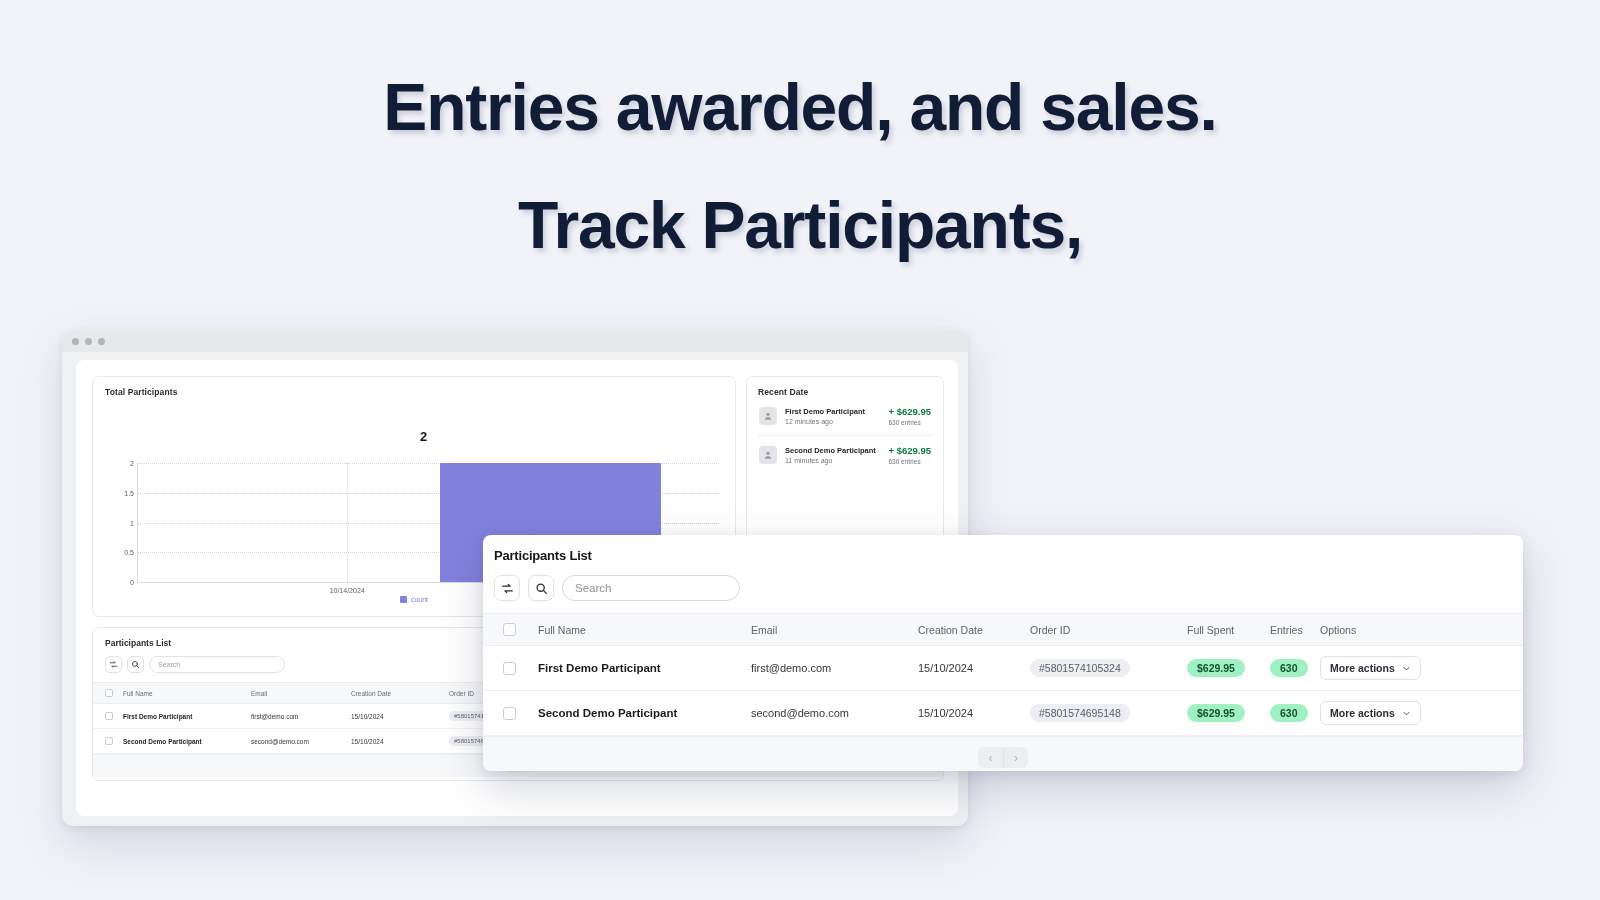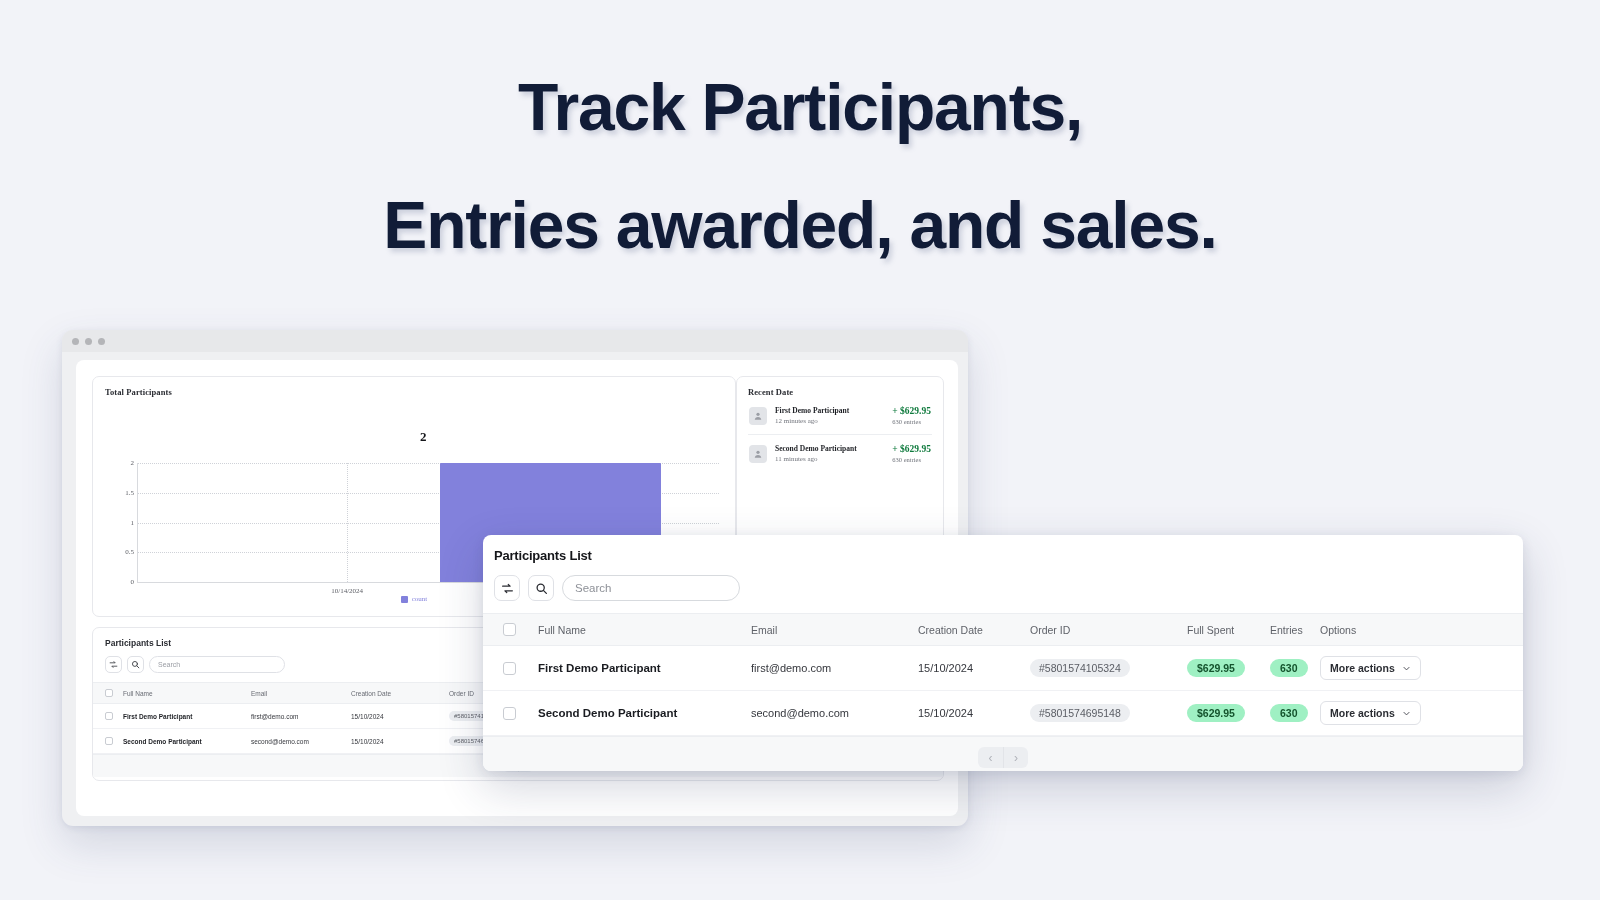--- a/index.html
+++ b/index.html
@@ -74,22 +74,22 @@
   .app-title {
     font-size: 14px;
     font-weight: 700;
     color: #15161a;
     letter-spacing: -0.2px;
     margin-bottom: 14px;
   }
 
   .top-row {
     display: flex;
+    gap: 10px;
     height: 241px;
-    font-family: Liberation Serif, serif;
   }
 
   
   .card {
     background: #fff;
     border: 1px solid #e7e8ec;
     border-radius: 7px;
     position: relative;
   }
   .chart-card { flex: 0 0 644px; padding: 10px 12px; }
@@ -456,22 +456,22 @@
     color: #b0b3b9;
   }
   .pager > div + div { border-left: 1px solid #e2e4e8; }
 
   svg { display: block; }
 </style>
 </head>
 <body>
 
 <div class="hero">
+  <div class="hero-line">Entries awarded, and sales.</div>
   <div class="hero-line">Track Participants,</div>
-  <div class="hero-line">Entries awarded, and sales.</div>
 </div>
 
 <div class="browser-window">
 
   <div class="browser-titlebar">
     <span class="dot"></span>
     <span class="dot"></span>
     <span class="dot"></span>
   </div>
 

